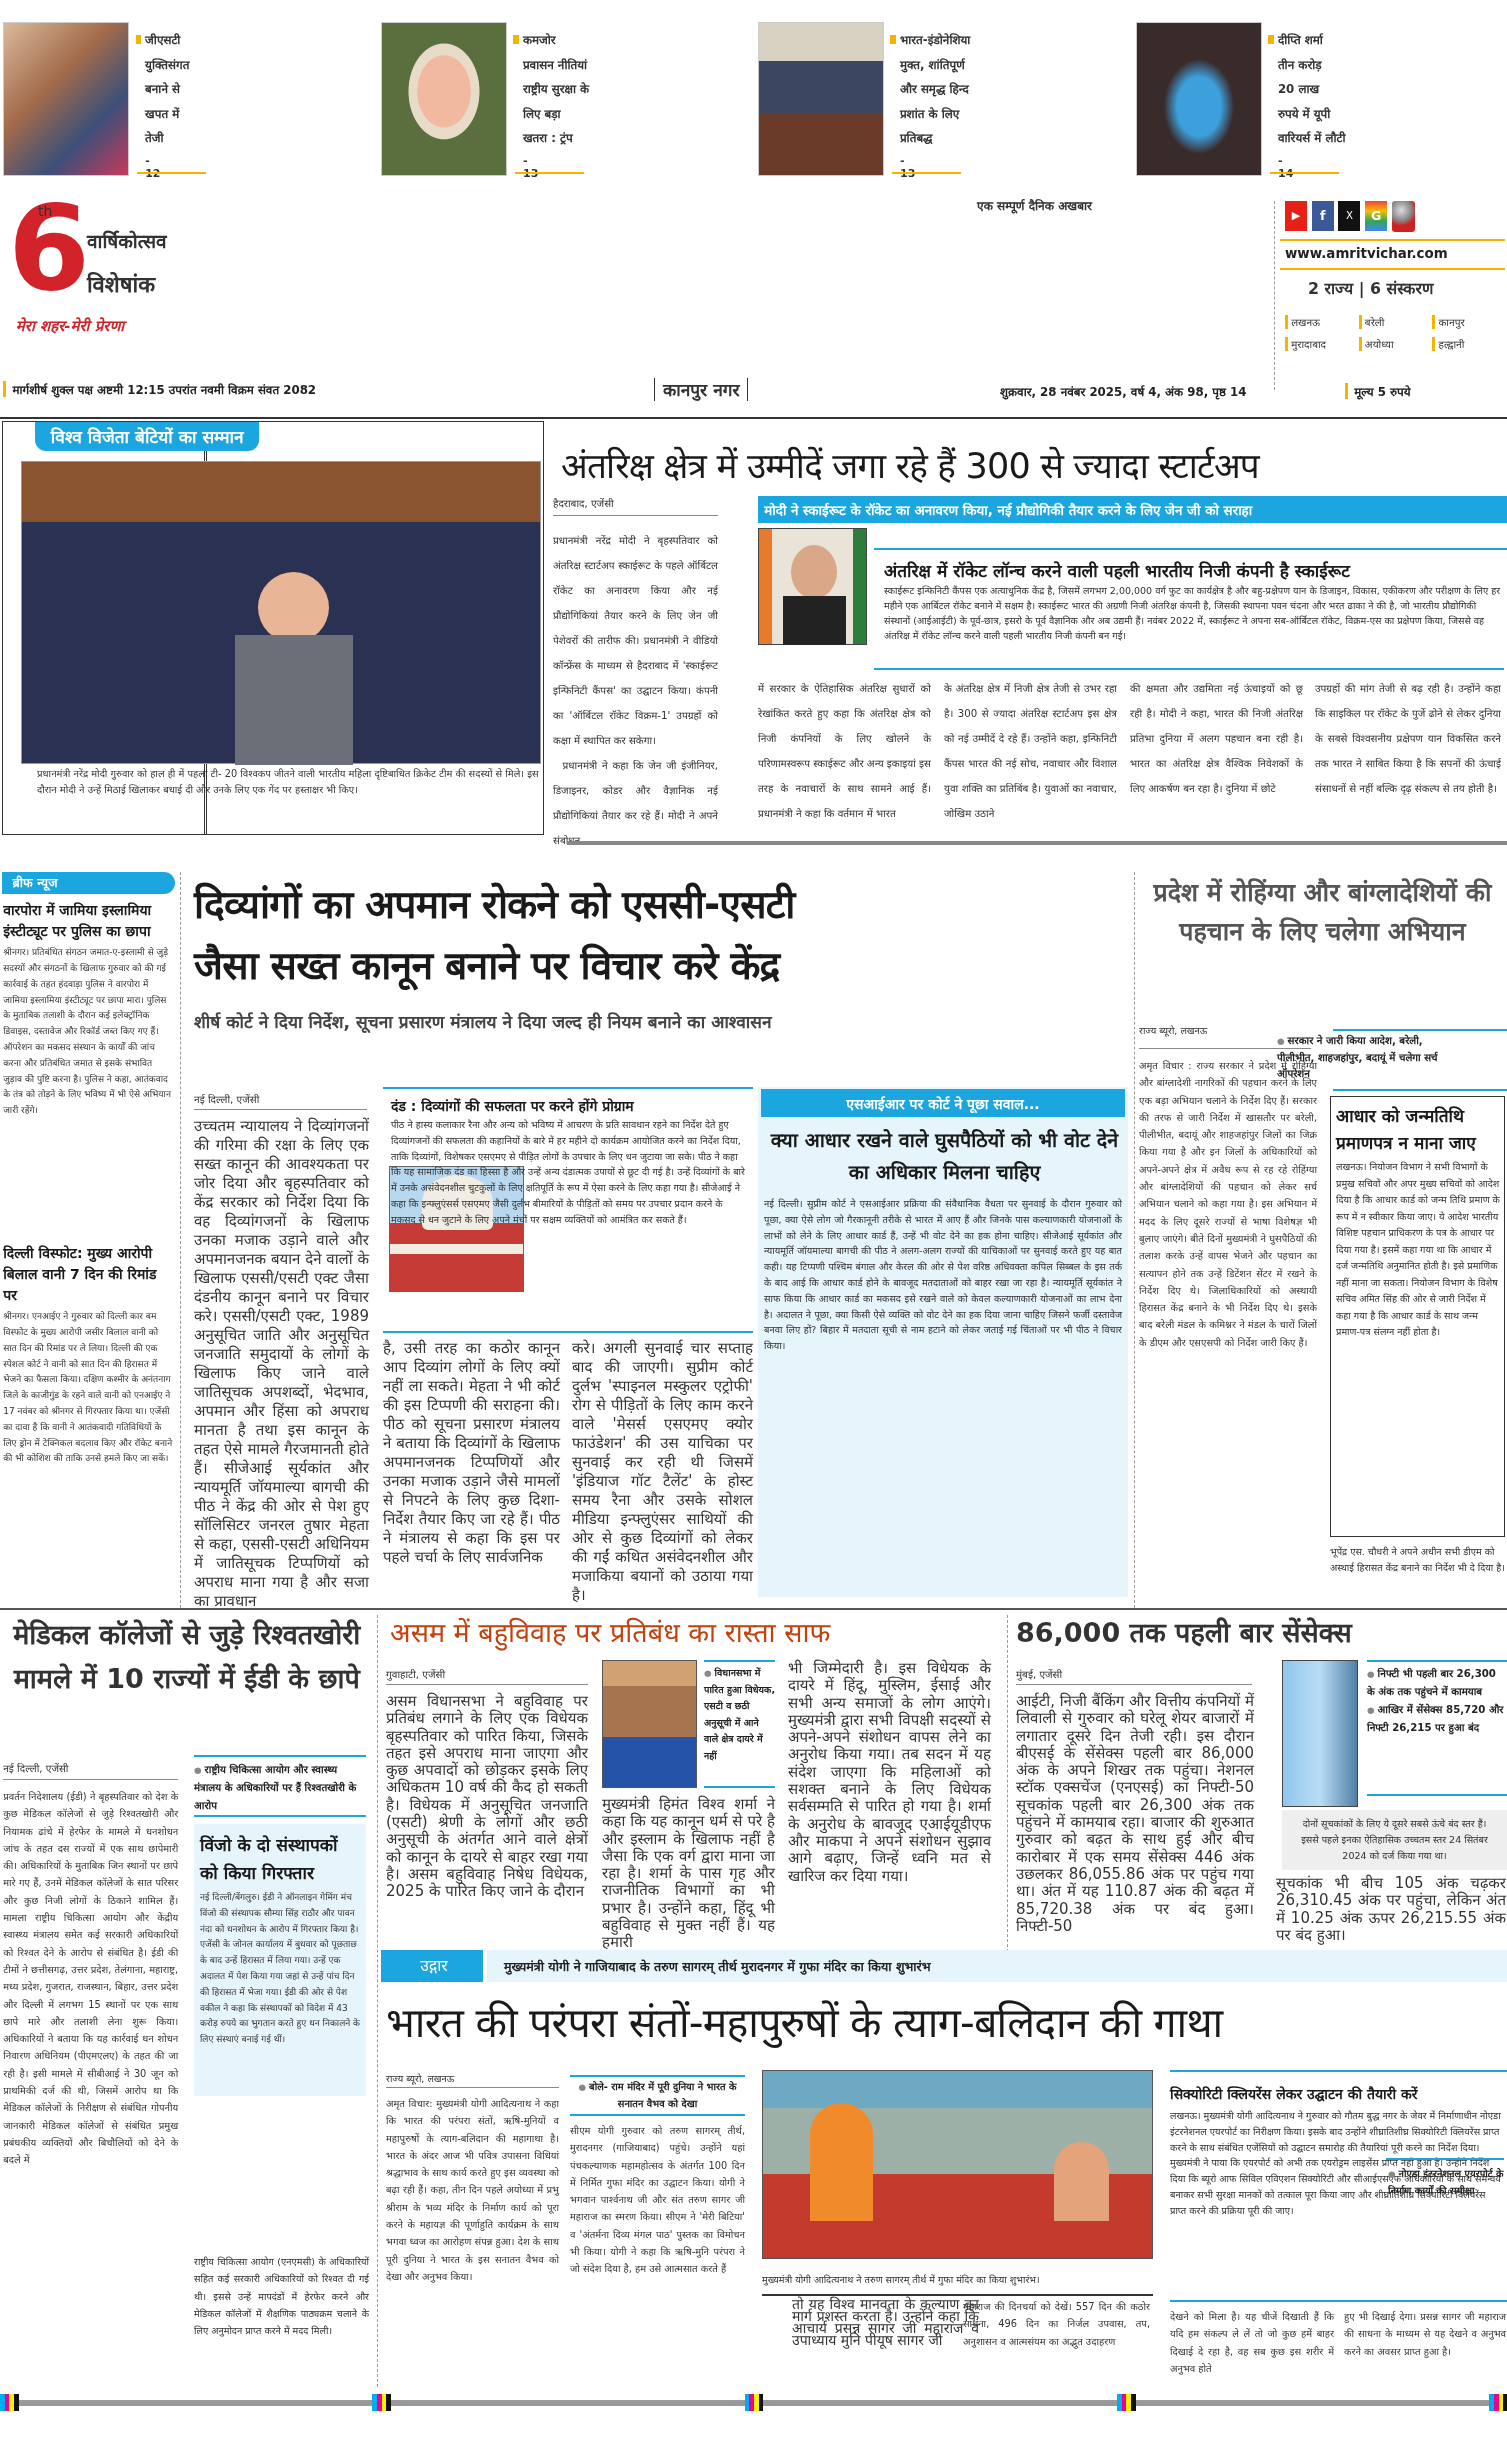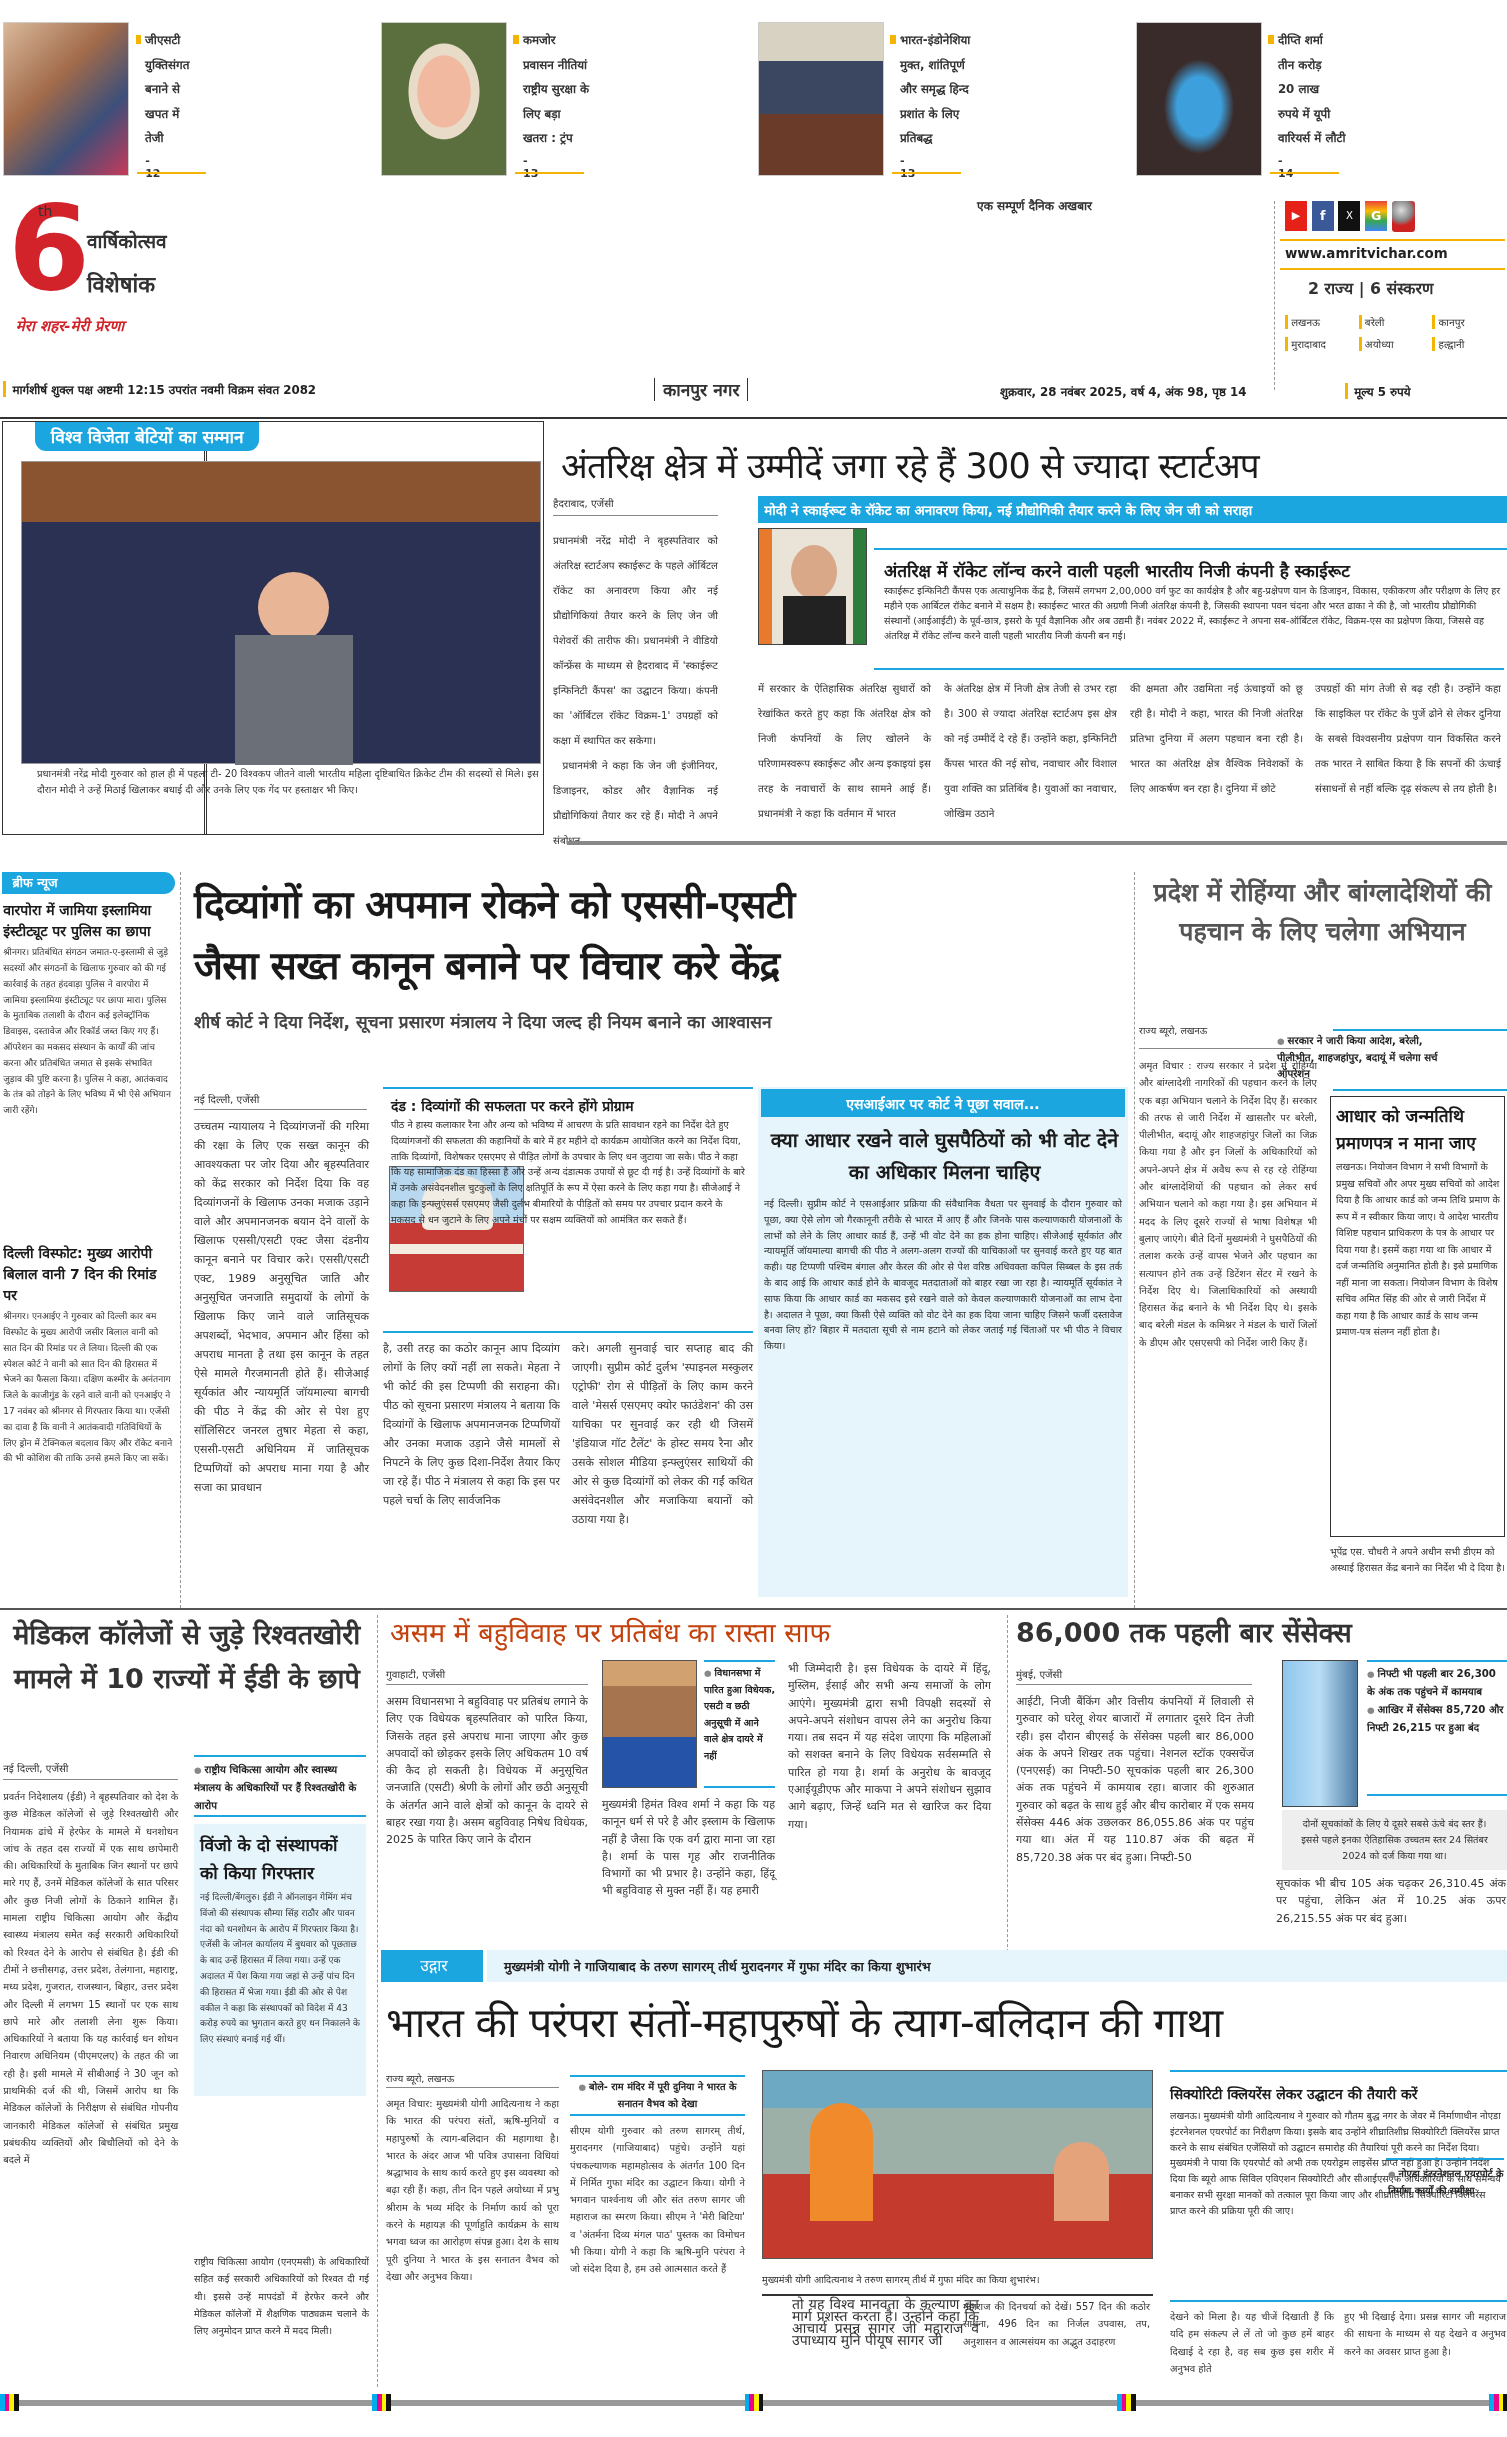--- a/index.html
+++ b/index.html
@@ -1,19 +1,19 @@
 <!DOCTYPE html>
 <html style="font-size:12.6px"><head>
 <meta charset="utf-8">
 <style>
 *{box-sizing:border-box;margin:0;padding:0}
 body{width:1508px;height:2438px;background:#fff;font-family:"DejaVu Sans","Liberation Sans",sans-serif;color:#222;position:relative;overflow:hidden}
 .abs{position:absolute}
 .txt{font-size:10.2px;line-height:25px;color:#333;text-align:justify}
-.txtc{font-size:11px;line-height:17.3px;color:#333;text-align:justify}
+.txtc{font-size:15px;line-height:17.3px;color:#333;text-align:justify}
 .dash{border-left:0.8px dashed #999}
 .bluebar{background:#1ba6df;color:#fff}
 
 .teaser{position:absolute;top:22px;height:154px}
 .teaser .photo{position:absolute;left:0;top:0;width:126px;height:154px;border:0.8px solid #ccc}
 .teaser .ttl{position:absolute;left:134px;top:6.3px;width:69px;font-size:11.8px;line-height:24.4px;font-weight:bold;color:#333}
 .teaser .ttl:before{content:"";position:absolute;left:-1.6px;top:6.3px;width:5.5px;height:9.5px;background:#f5b400}
 .teaser .ttl span{display:block;padding-left:7.9px}
 .teaser .pg{position:absolute;left:142px;top:132px;font-size:11px;font-weight:bold;color:#333}
 .teaser .uline{position:absolute;left:134px;top:150px;width:69px;height:2.4px;background:#f5b400}

